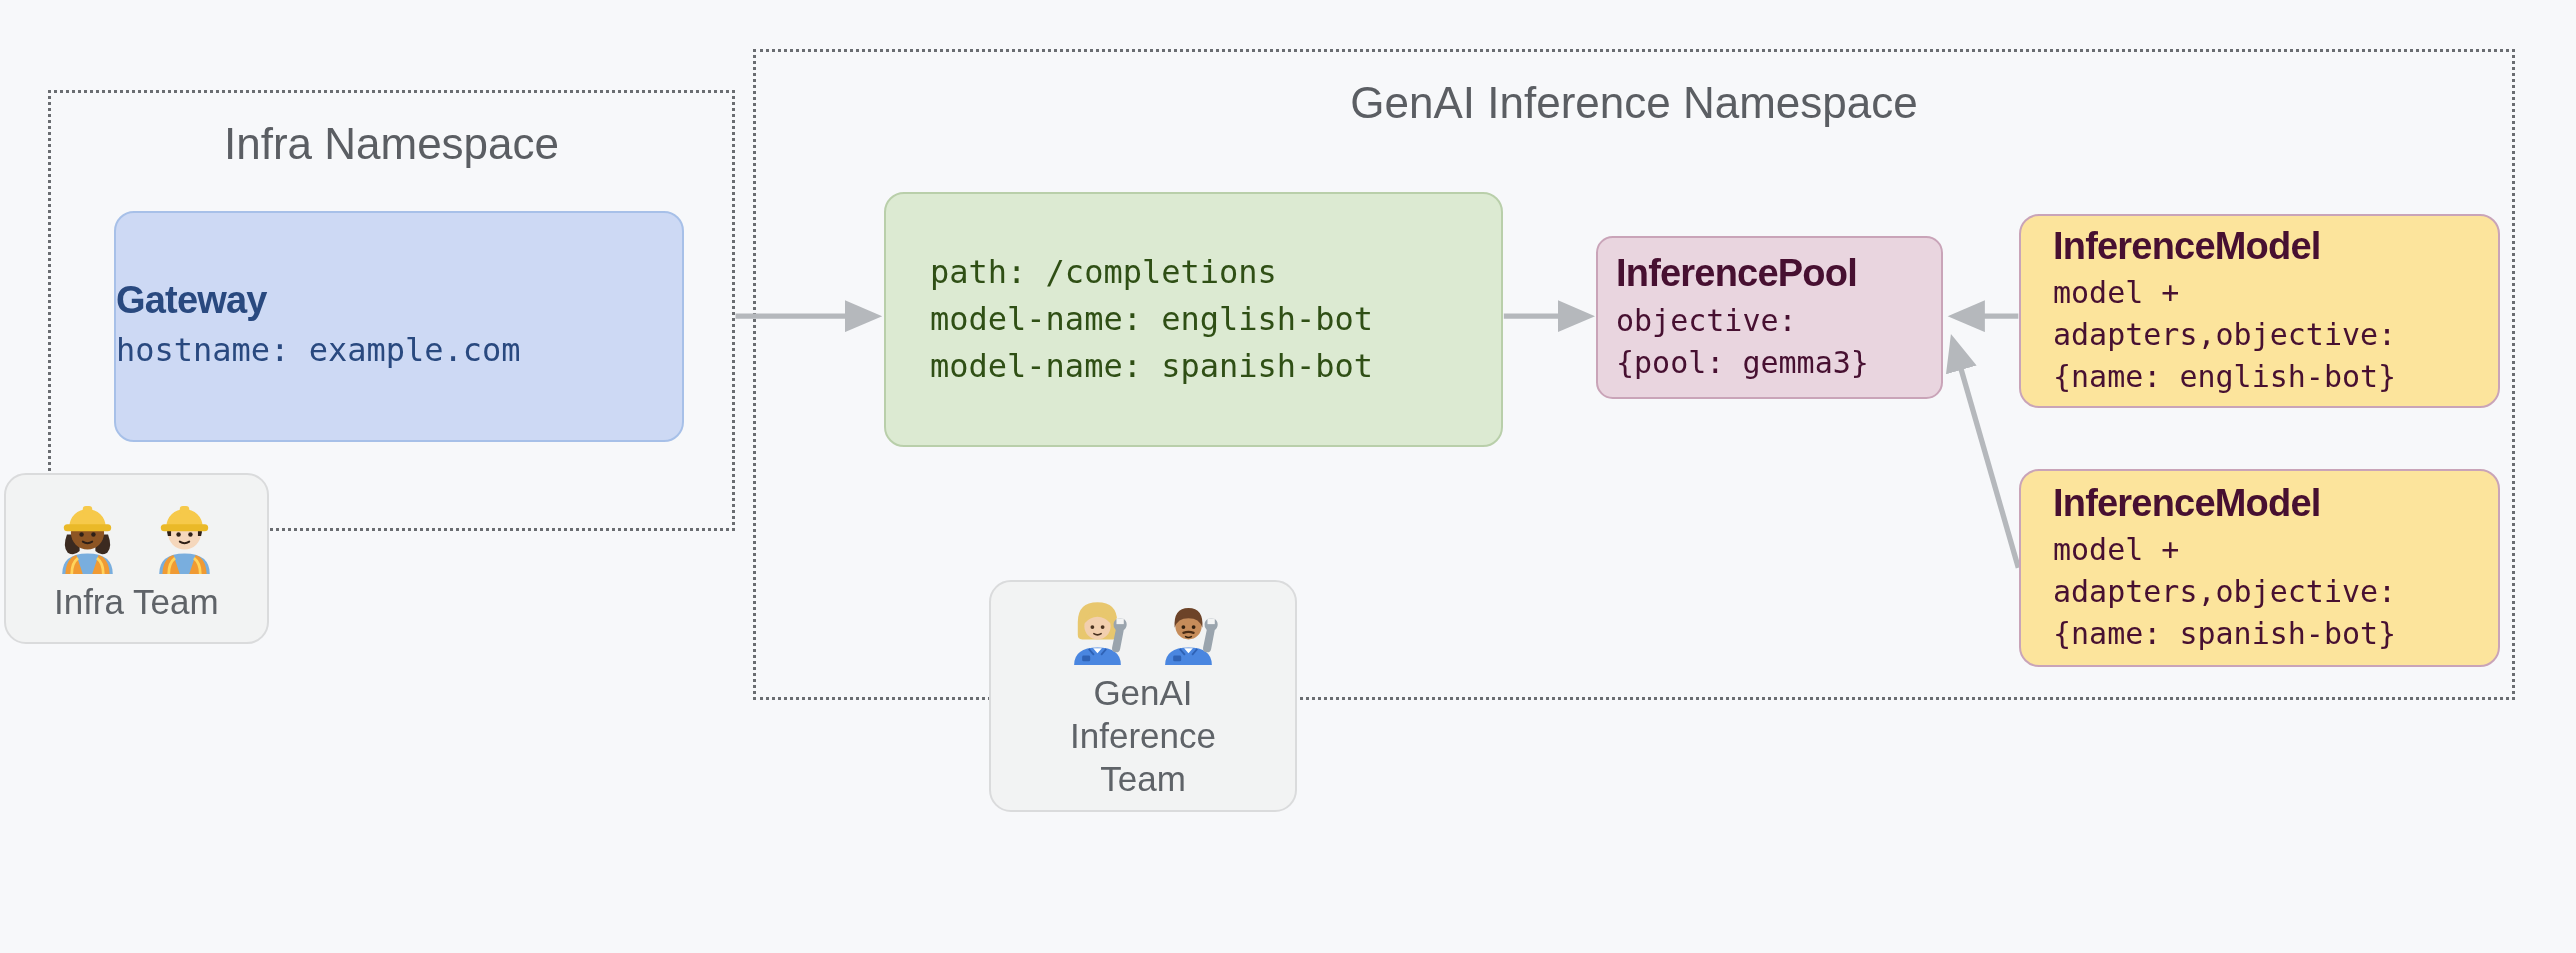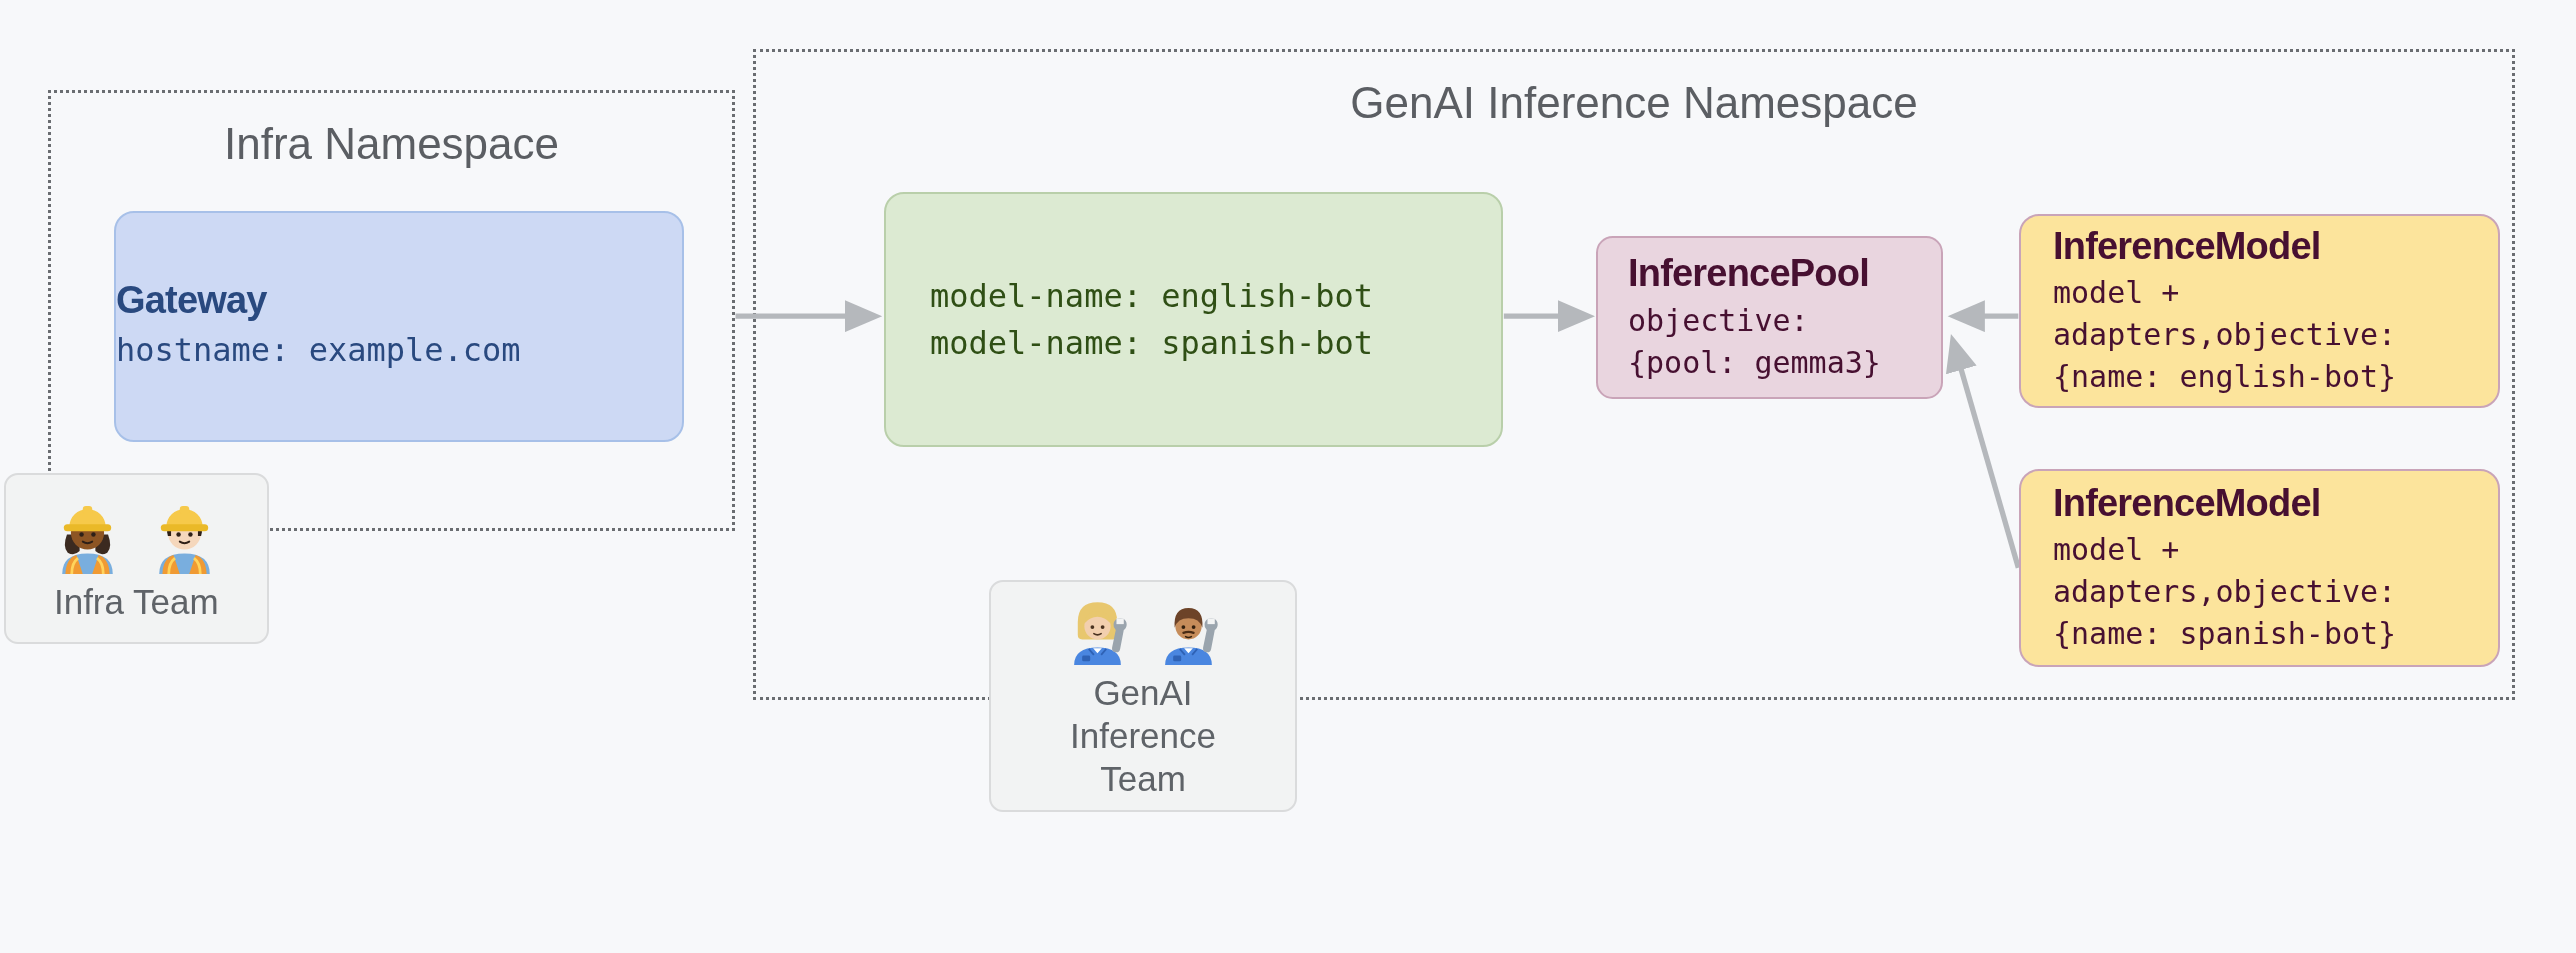--- a/index.html
+++ b/index.html
@@ -13,26 +13,26 @@
   
   .node{position:absolute;box-sizing:border-box;border:2.3px solid;border-radius:20px;
         display:flex;flex-direction:column;justify-content:center;z-index:2;}
   .node-title{font-weight:700;font-size:38px;line-height:44px;letter-spacing:-0.8px;margin-bottom:4.6px;}
   .code{font-family:"DejaVu Sans Mono",monospace;font-size:32px;line-height:49px;white-space:pre;}
   .code-md{line-height:47px;}
   .code-sm{font-size:30px;line-height:42px;}
 
   #node-gateway{left:114px;top:211px;width:570px;height:231px;background:#cdd9f4;border-color:#a7c0e8;color:#29497f;}
   #node-httproute{left:884px;top:192px;width:619px;height:255px;background:#dcead2;border-color:#b9cfaa;color:#2f4f15;padding-left:44px;}
-  #node-pool{left:1596px;top:236px;width:347px;height:163px;background:#e9d5df;border-color:#c9a4b8;color:#471031;padding-left:30px;border-radius:16.7px;}
+  #node-pool{left:1596px;top:236px;width:347px;height:163px;background:#e9d5df;border-color:#c9a4b8;color:#471031;padding-left:18px;border-radius:16.7px;}
   #node-model-en{left:2019px;top:214px;width:481px;height:194px;background:#fce49c;border-color:#c9a4b8;color:#471031;padding-left:32px;}
   #node-model-es{left:2019px;top:469px;width:481px;height:198px;background:#fce49c;border-color:#c9a4b8;color:#471031;padding-left:32px;}
 
   
-  .team{position:absolute;box-sizing:border-box;background:#f2f3f3;border:2.3px solid #dadbdc;border-radius:14px;
+  .team{position:absolute;box-sizing:border-box;background:#f2f3f3;border:2.3px solid #dadbdc;border-radius:22px;
         display:flex;flex-direction:column;align-items:center;justify-content:center;z-index:3;}
   #team-infra{left:3.8px;top:473px;width:265px;height:171px;}
   #team-genai{left:989px;top:580px;width:308px;height:232px;}
   .emoji-row{display:flex;align-items:flex-end;gap:18px;}
   .team-label{font-size:35px;line-height:43px;color:#5f6368;text-align:center;white-space:pre-line;margin-top:6px;}
 
   
   #arrows{position:absolute;left:0;top:0;z-index:2;pointer-events:none;}
 </style>
 </head>
@@ -59,20 +59,21 @@
     <line x1="2655" y1="416" x2="2604" y2="416" stroke="#b5b8bc" stroke-width="7" marker-end="url(#ah)"></line>
     <line x1="2655" y1="747" x2="2578" y2="480" stroke="#b5b8bc" stroke-width="7" marker-end="url(#ah)"></line>
   </svg>
 
   <div class="node" id="node-gateway">
     <div class="node-title">Gateway</div>
     <div class="code">hostname: example.com</div>
   </div>
 
   <div class="node" id="node-httproute">
+    <div class="code code-md">path: /completions</div>
     <div class="code code-md">model-name: english-bot</div>
     <div class="code code-md">model-name: spanish-bot</div>
   </div>
 
   <div class="node" id="node-pool">
     <div class="node-title">InferencePool</div>
     <div class="code code-sm">objective:</div>
     <div class="code code-sm">{pool: gemma3}</div>
   </div>
 

